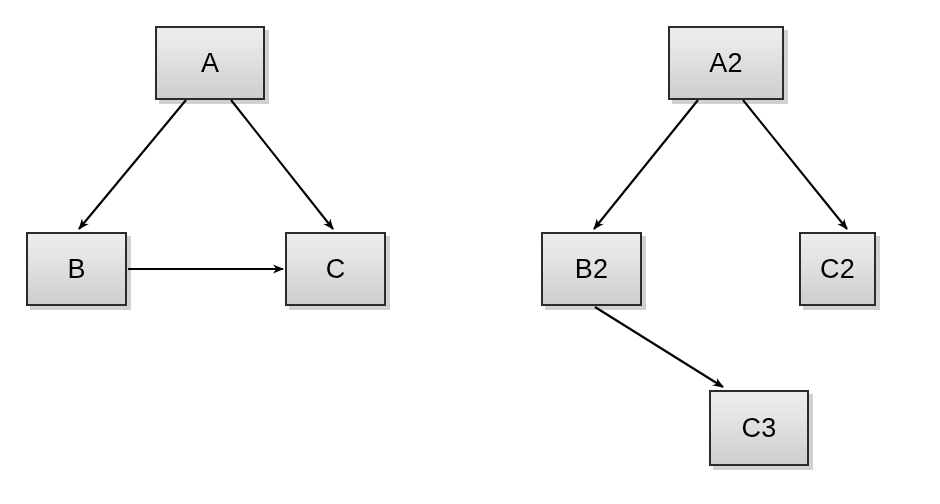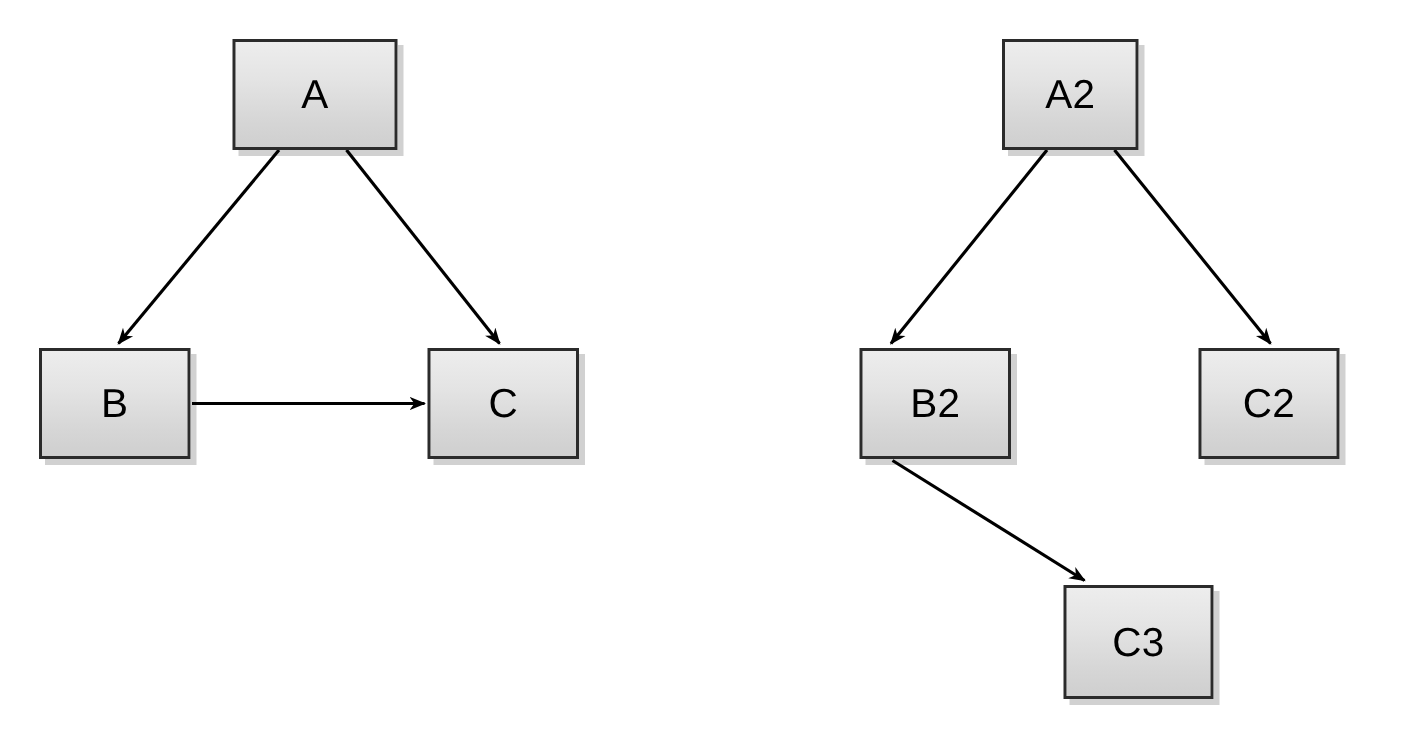--- a/index.html
+++ b/index.html
@@ -70,27 +70,27 @@
   <div id="nodes">
       <div class="node" style="left: 155px; top: 26px; width: 110px; height: 74px;">
         <span class="node-label">A</span>
       </div>
       <div class="node" style="left: 26px; top: 232px; width: 101px; height: 74px;">
         <span class="node-label">B</span>
       </div>
       <div class="node" style="left: 285px; top: 232px; width: 101px; height: 74px;">
         <span class="node-label">C</span>
       </div>
-      <div class="node" style="left: 668px; top: 26px; width: 91px; height: 74px;">
+      <div class="node" style="left: 668px; top: 26px; width: 116px; height: 74px;">
         <span class="node-label">A2</span>
       </div>
-      <div class="node" style="left: 541px; top: 232px; width: 101px; height: 74px; margin-left: 32px;">
+      <div class="node" style="left: 541px; top: 232px; width: 101px; height: 74px;">
         <span class="node-label">B2</span>
       </div>
-      <div class="node" style="left: 799px; top: 232px; width: 94px; height: 74px;">
+      <div class="node" style="left: 799px; top: 232px; width: 77px; height: 74px;">
         <span class="node-label">C2</span>
       </div>
       <div class="node" style="left: 677px; top: 390px; width: 100px; height: 76px; margin-left: 32px;">
         <span class="node-label">C3</span>
       </div>
     </div>
 
 </div>
 
 </body></html>

